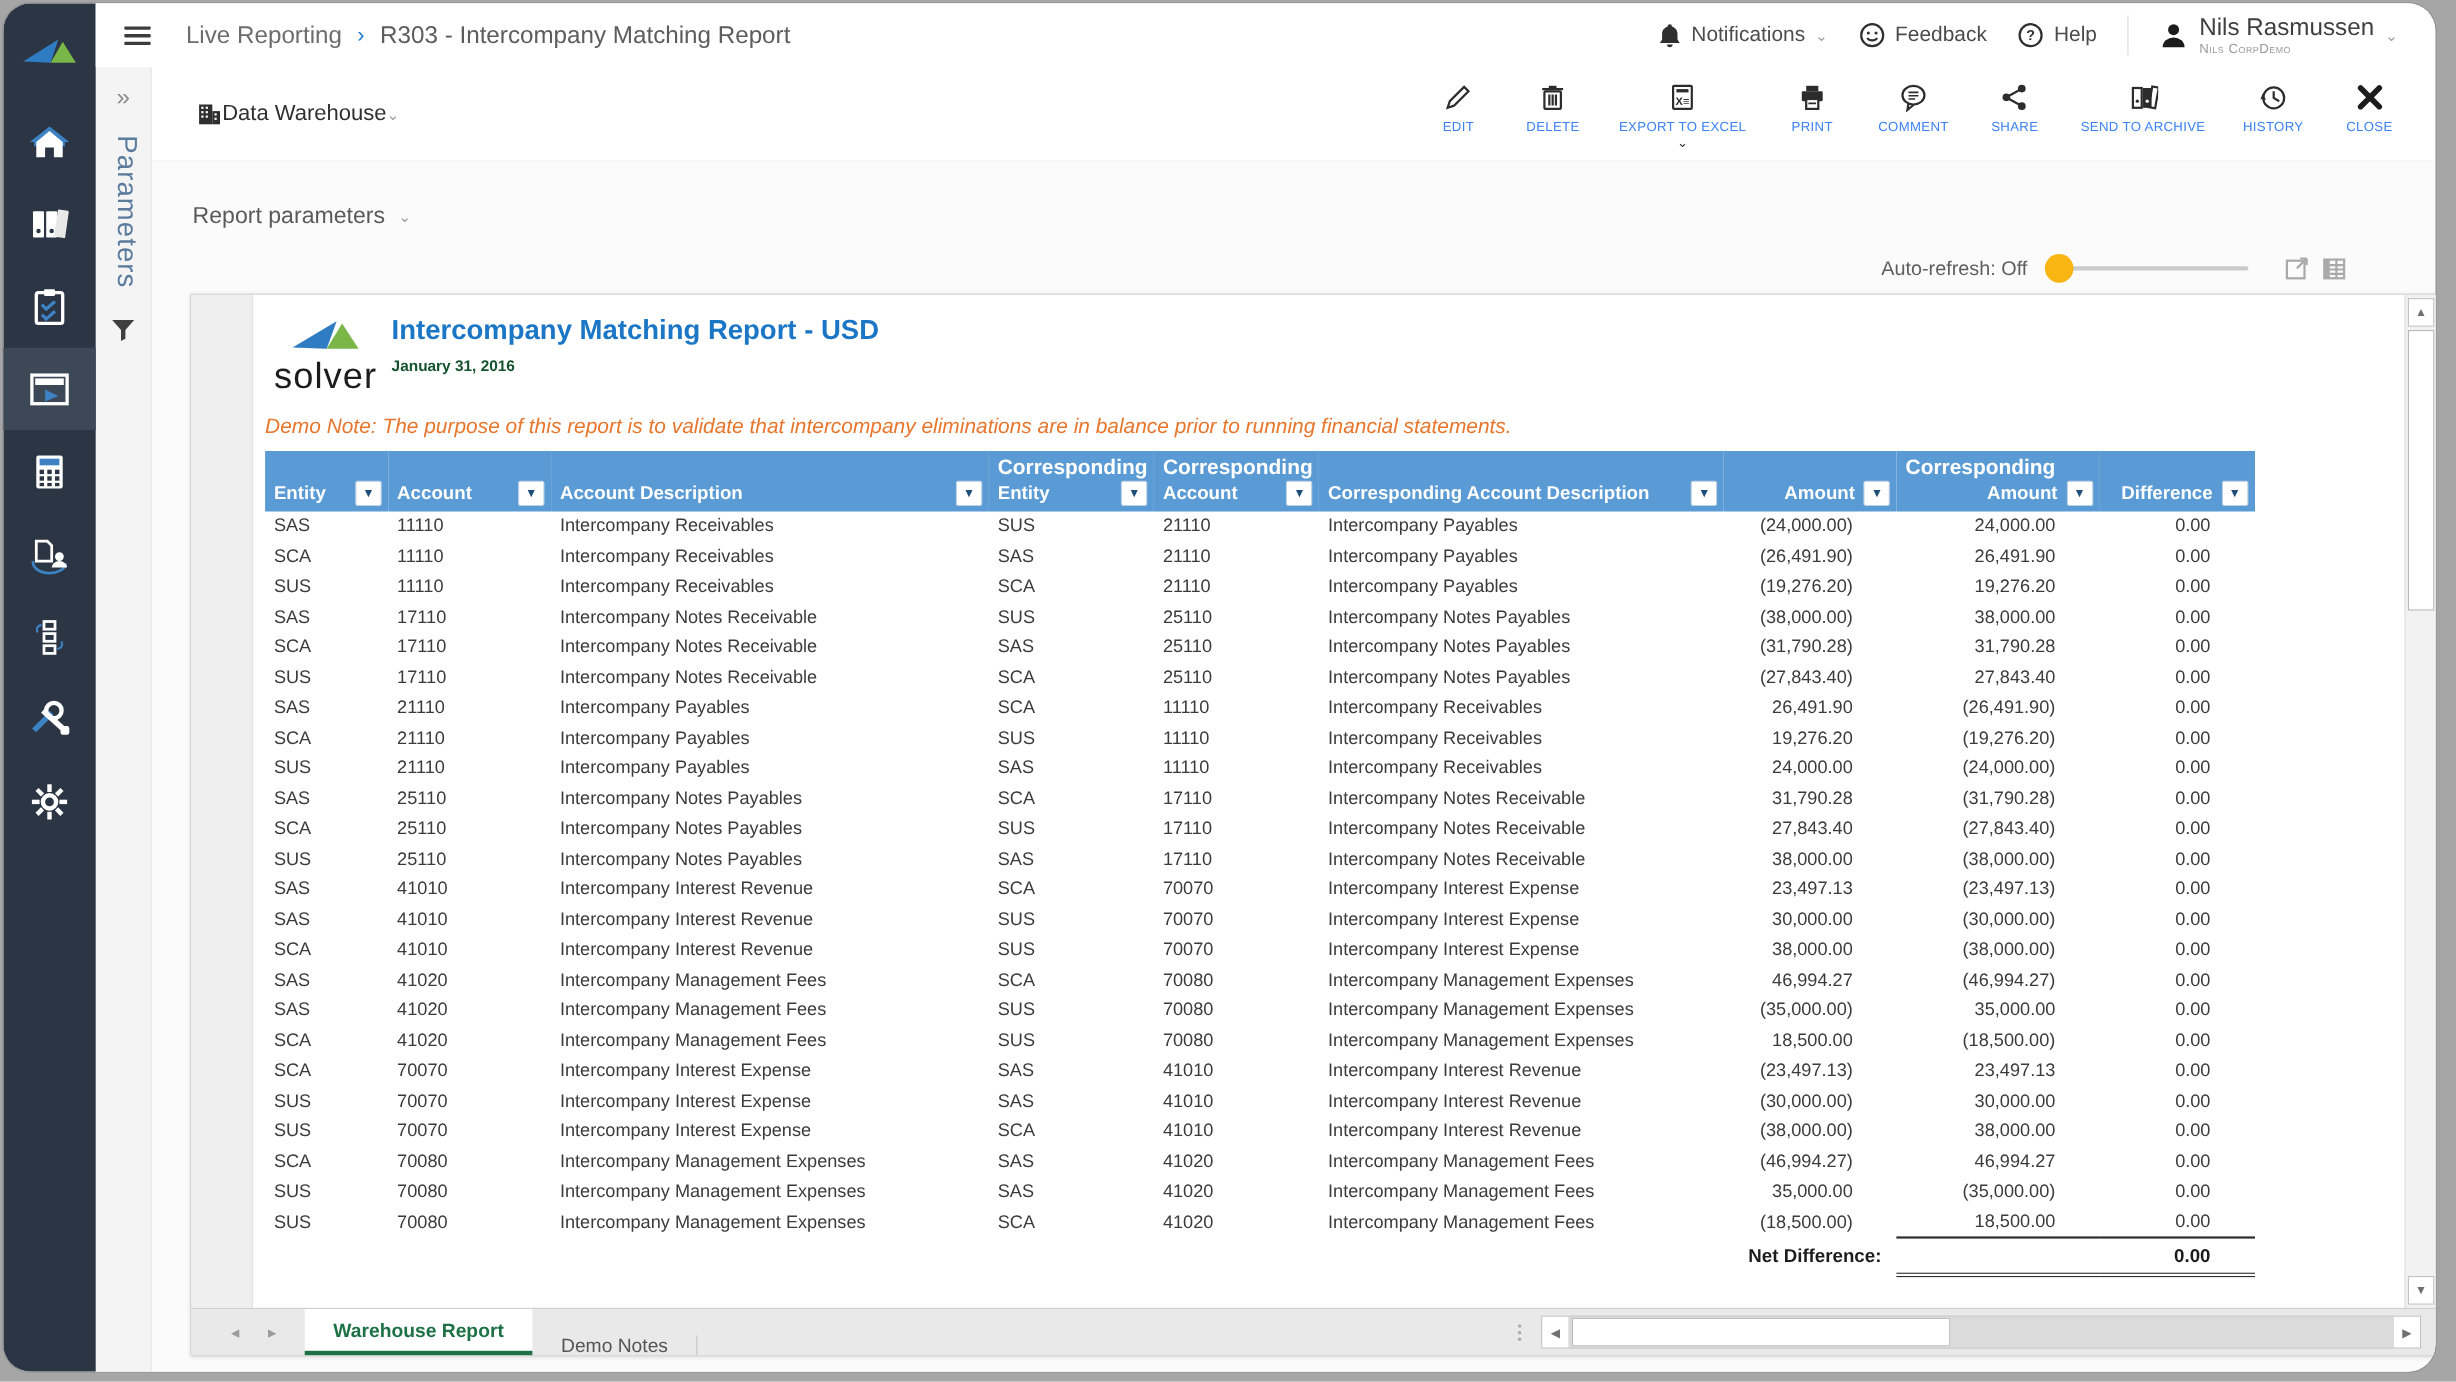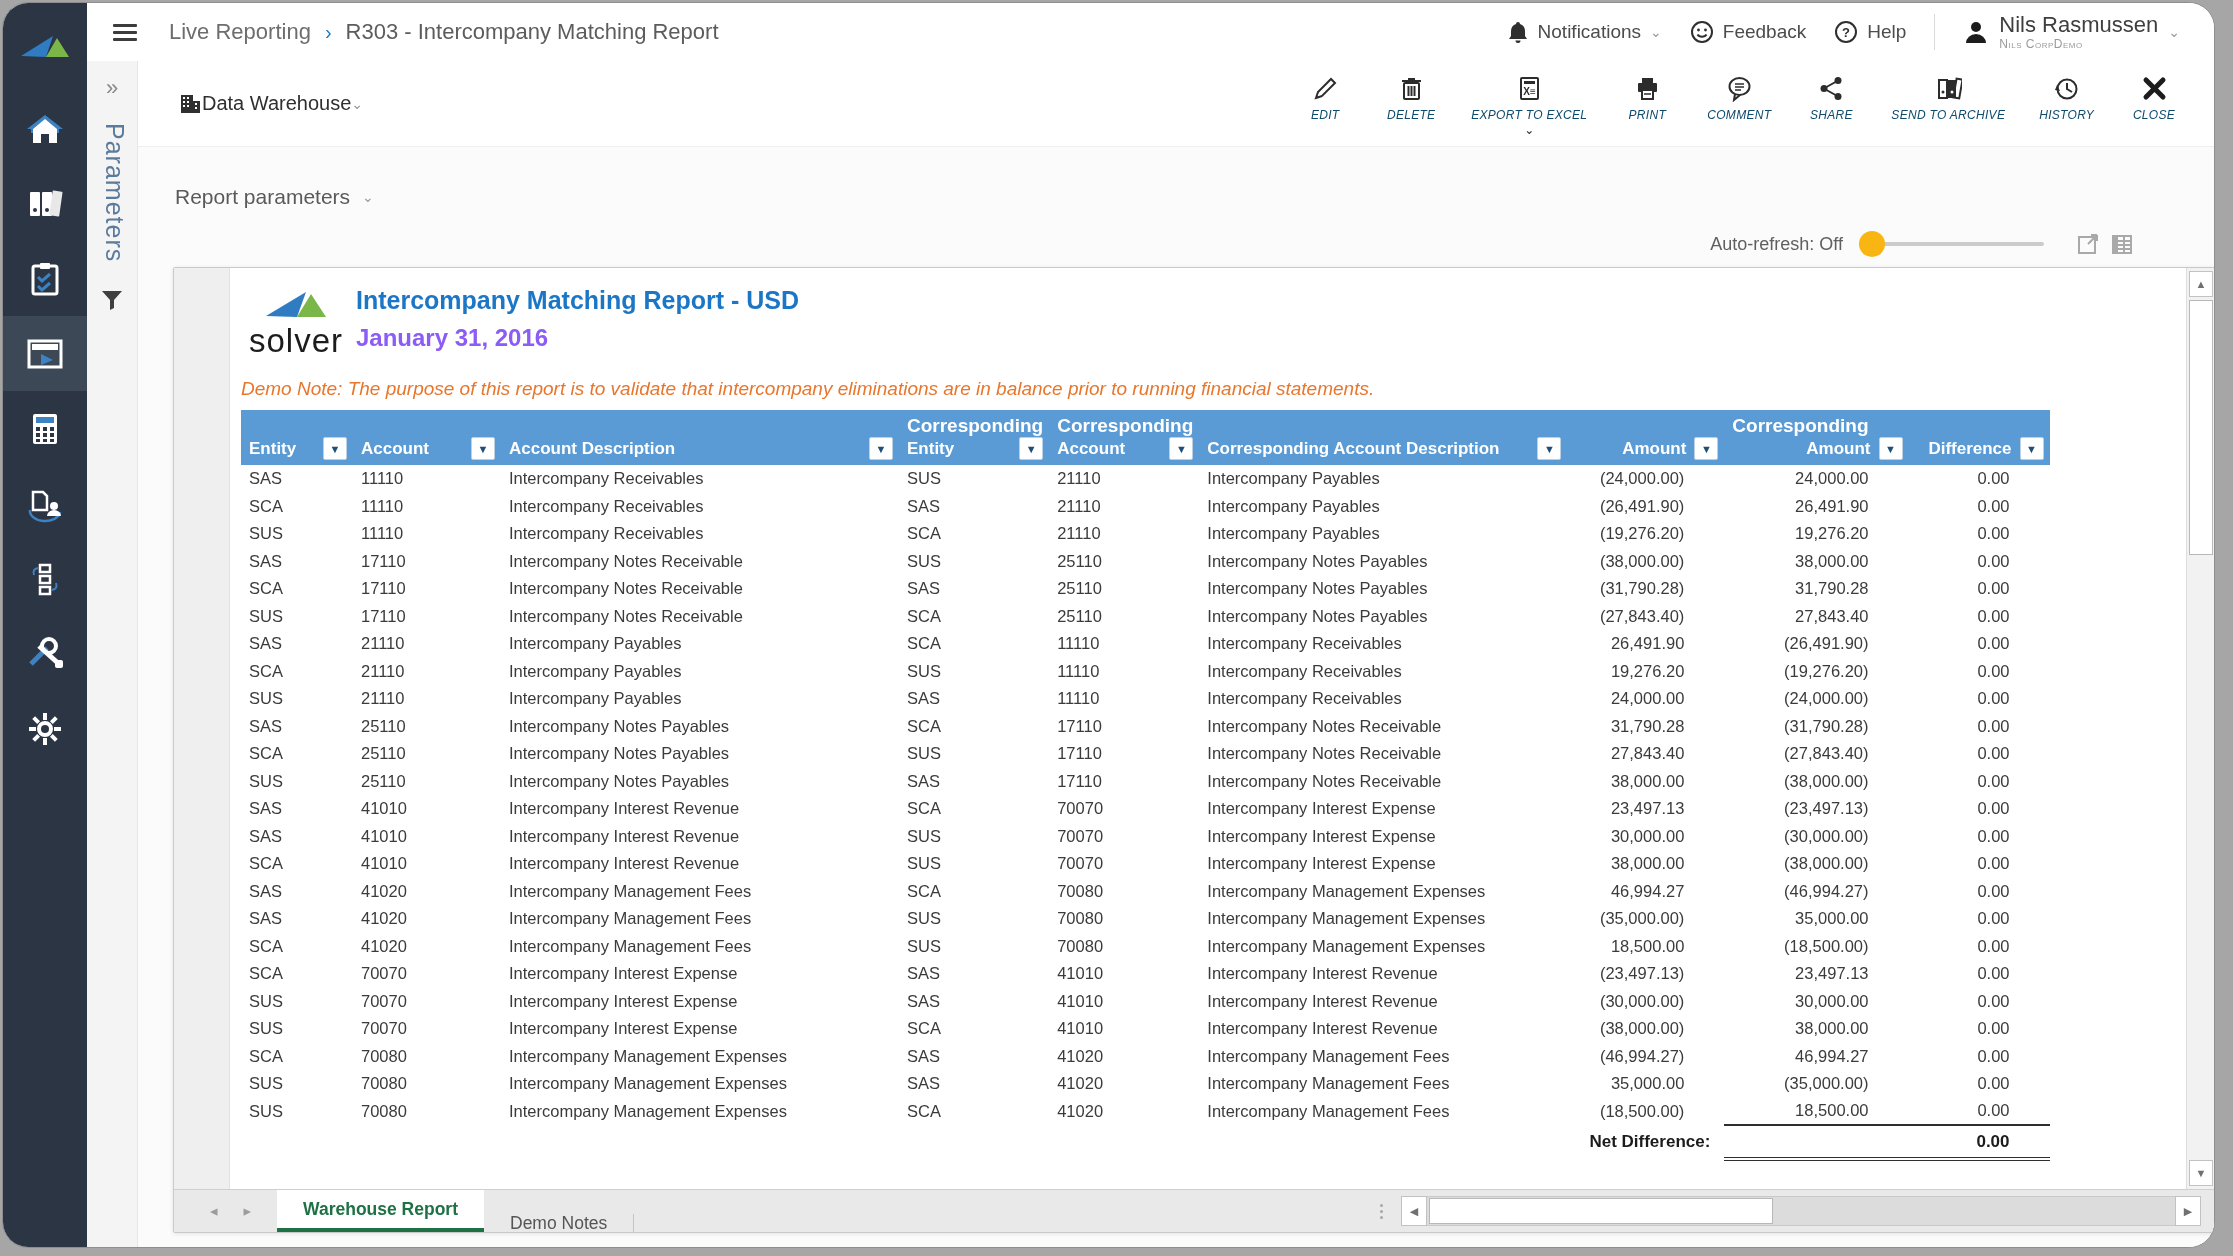--- a/index.html
+++ b/index.html
@@ -40,21 +40,21 @@
   .user-name { font-size:22px; color:#3f3f3f; }
   .user-org { font-size:12px; color:#9a9a9a; font-variant:small-caps; letter-spacing:.5px; }
 
   
   .toolbar { position:absolute; left:135px; top:58px; width:calc(100% - 135px); height:86px; background:#fff;
              display:flex; align-items:center; border-bottom:1px solid #efefef; z-index:3; }
   .dw { display:flex; align-items:center; margin-left:40px; font-size:20px; color:#2f2f2f; cursor:pointer; }
   .actions { margin-left:auto; display:flex; align-items:flex-start; gap:34px; padding-right:34px; }
   .action { display:flex; flex-direction:column; align-items:center; gap:6px; cursor:pointer; min-width:52px; }
   .action svg { width:27px; height:27px; }
-  .action-label { font-size:12px; color:#0c4a6e; letter-spacing:.3px; white-space:nowrap;font-style:italic; }
+  .action-label { font-size:12px; color:#3b82f6; letter-spacing:.3px; white-space:nowrap; }
   .action .sub-chev { font-size:12px; color:#2c2c2c; line-height:4px; }
 
   
   .content-bg { position:absolute; left:135px; top:144px; width:calc(100% - 135px); height:calc(100% - 144px); background:#fbfbfb; }
   .report-params { position:absolute; left:172px; top:182px; display:flex; align-items:center; gap:12px;
                    font-size:21px; color:#5a5a5a; cursor:pointer; z-index:3; }
   .autorefresh { position:absolute; right:80px; top:228px; display:flex; align-items:center; gap:16px; z-index:3; }
   .ar-label { font-size:18px; color:#5f5f5f; }
   .ar-slider { position:relative; width:185px; height:26px; cursor:pointer; }
   .ar-track { position:absolute; left:0; right:0; top:11px; height:4px; background:#cbcbcb; border-radius:2px; }
@@ -65,21 +65,21 @@
   .report { position:absolute; left:170px; top:264px; width:2043px; height:966px; background:#fff;
             border:1px solid #c9c9c9; border-radius:2px; box-shadow:0 1px 4px rgba(0,0,0,.10); z-index:2; }
   .gutter { position:absolute; left:0; top:0; width:56px; height:calc(100% - 43px); background:#efefef; border-right:1px solid #e2e2e2; }
   .sheet { position:absolute; left:57px; top:0; width:calc(100% - 57px - 29px); height:calc(100% - 43px); background:#fff; overflow:hidden; }
 
   .rep-head { position:relative; margin:18px 0 0 10px; height:78px; }
   .solver-logo { position:absolute; left:0; top:0; width:110px; text-align:center; }
   .solver-word { font-size:33px; color:#1c1c1c; letter-spacing:1px; line-height:.9; }
   .rep-titles { position:absolute; left:115px; top:0; }
   .rep-title { color:#1b76c6; font-size:25px; font-weight:bold; }
-  .rep-date { color:#8b5cf6; font-size:24px; font-weight:bold; margin-top:9px; }
+  .rep-date { color:#14532d; font-size:14px; font-weight:bold; margin-top:9px; }
   .demo-note { margin:14px 0 0 10px; color:#e8762c; font-size:19px; font-style:italic; }
 
   
   table.grid { border-collapse:collapse; margin:10px 0 0 10px; table-layout:fixed; }
   .grid thead th { background:#5b9bd5; color:#fff; vertical-align:bottom; padding:0; }
   .h-cell { display:flex; flex-direction:column; justify-content:flex-end; height:55px; padding:4px 6px 5px 8px; }
   .h-top { font-size:19px; font-weight:bold; line-height:22px; white-space:nowrap; }
   .h-main { display:flex; align-items:center; gap:8px; }
   .h-main.left { justify-content:space-between; }
   .h-main.right { justify-content:flex-end; }

